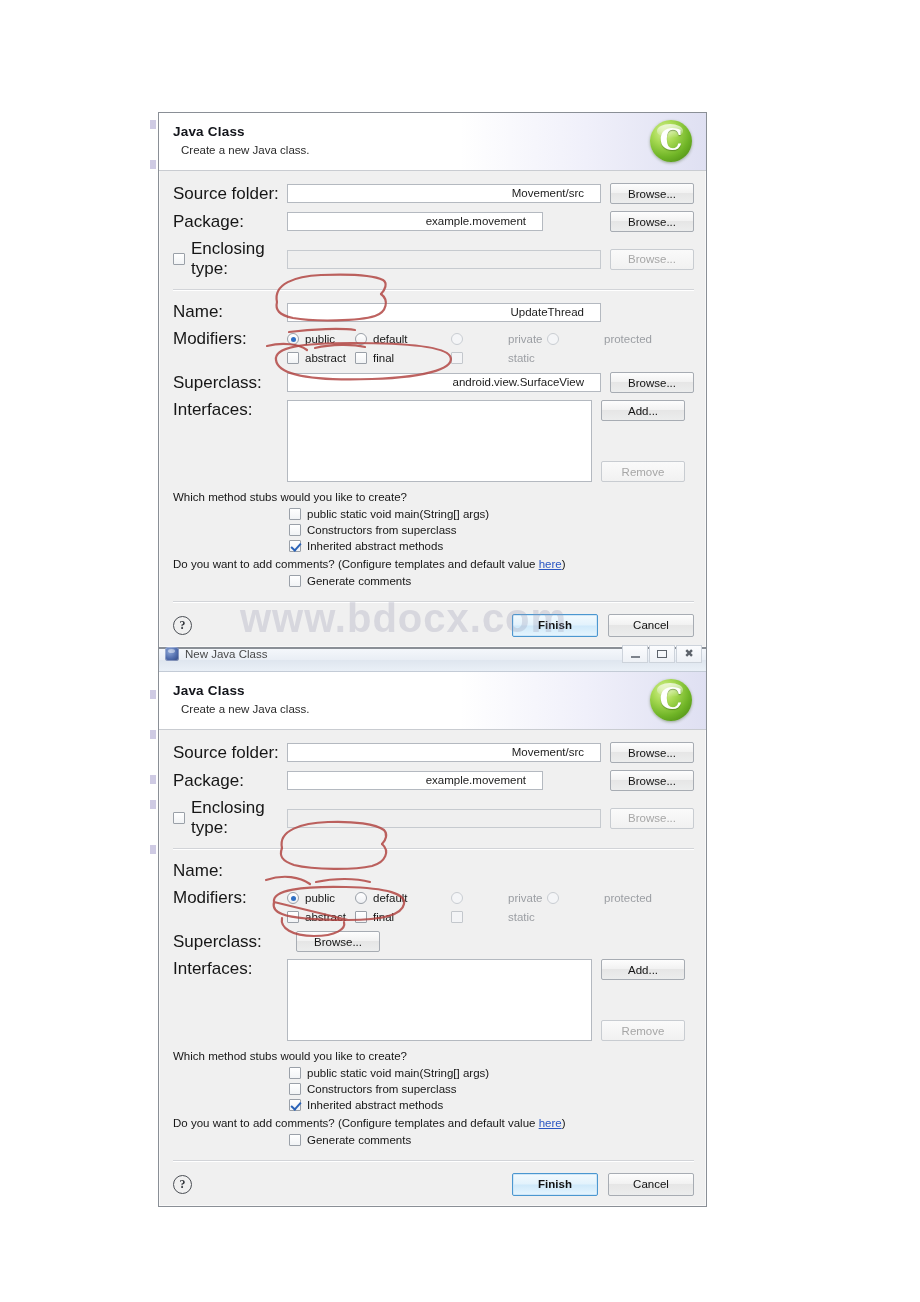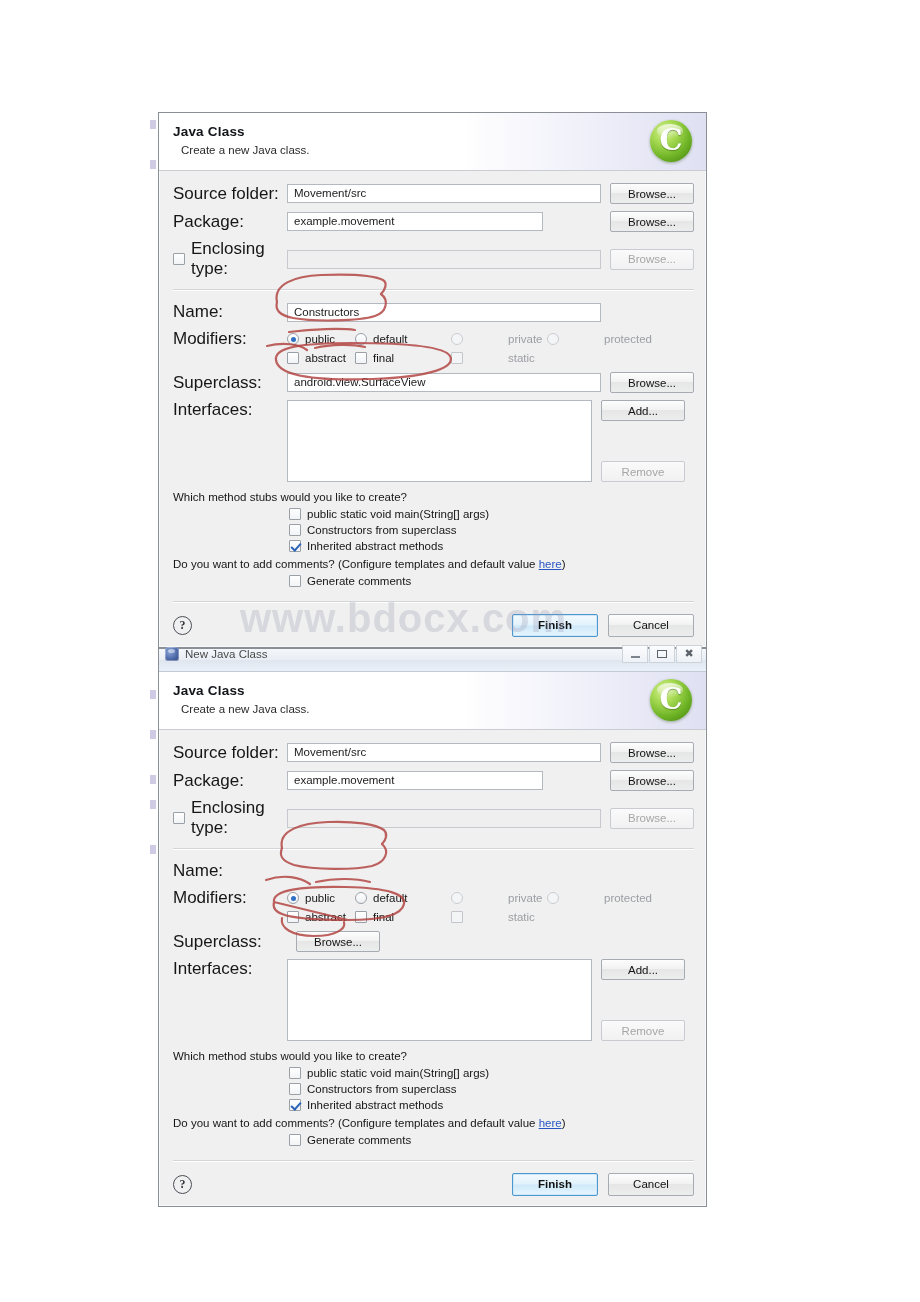--- a/index.html
+++ b/index.html
@@ -167,25 +167,26 @@
     color: #161616;
   }
 
   .field {
     flex: 1 1 auto;
     height: 19px;
     border: 1px solid #b4b9c0;
     background: #ffffff;
     font-size: 11.5px;
     color: #1b1b1b;
-    padding: 0 6px;
+    padding: 0 16px;
     box-sizing: border-box;
     line-height: 17px;
     white-space: nowrap;
     overflow: hidden;
+    text-align: right;
   }
   .field.short { flex: 0 0 256px; }
   .field.disabled { background: #efefef; border-color: #c6cacf; color: #9a9a9a; }
 
   .btn {
     flex: 0 0 84px;
     margin-left: 9px;
     height: 21px;
     border: 1px solid #a7acb3;
     border-radius: 2px;
@@ -354,21 +355,21 @@
         <span>Enclosing type:</span>
       </div>
       <div class="field disabled"></div>
       <div class="btn disabled">Browse...</div>
     </div>
 
     <div class="divider"></div>
 
     <div class="row">
       <div class="row-label">Name:</div>
-      <div class="field">Constructors</div>
+      <div class="field">UpdateThread</div>
       <div style="flex:0 0 93px"></div>
     </div>
 
     <div class="row" style="margin-bottom:3px;">
       <div class="row-label">Modifiers:</div>
       <div class="modifiers-line1">
         <div class="mod-item w1">
           <span class="radio checked"></span>
           <span class="cb-text">public</span>
         </div>

